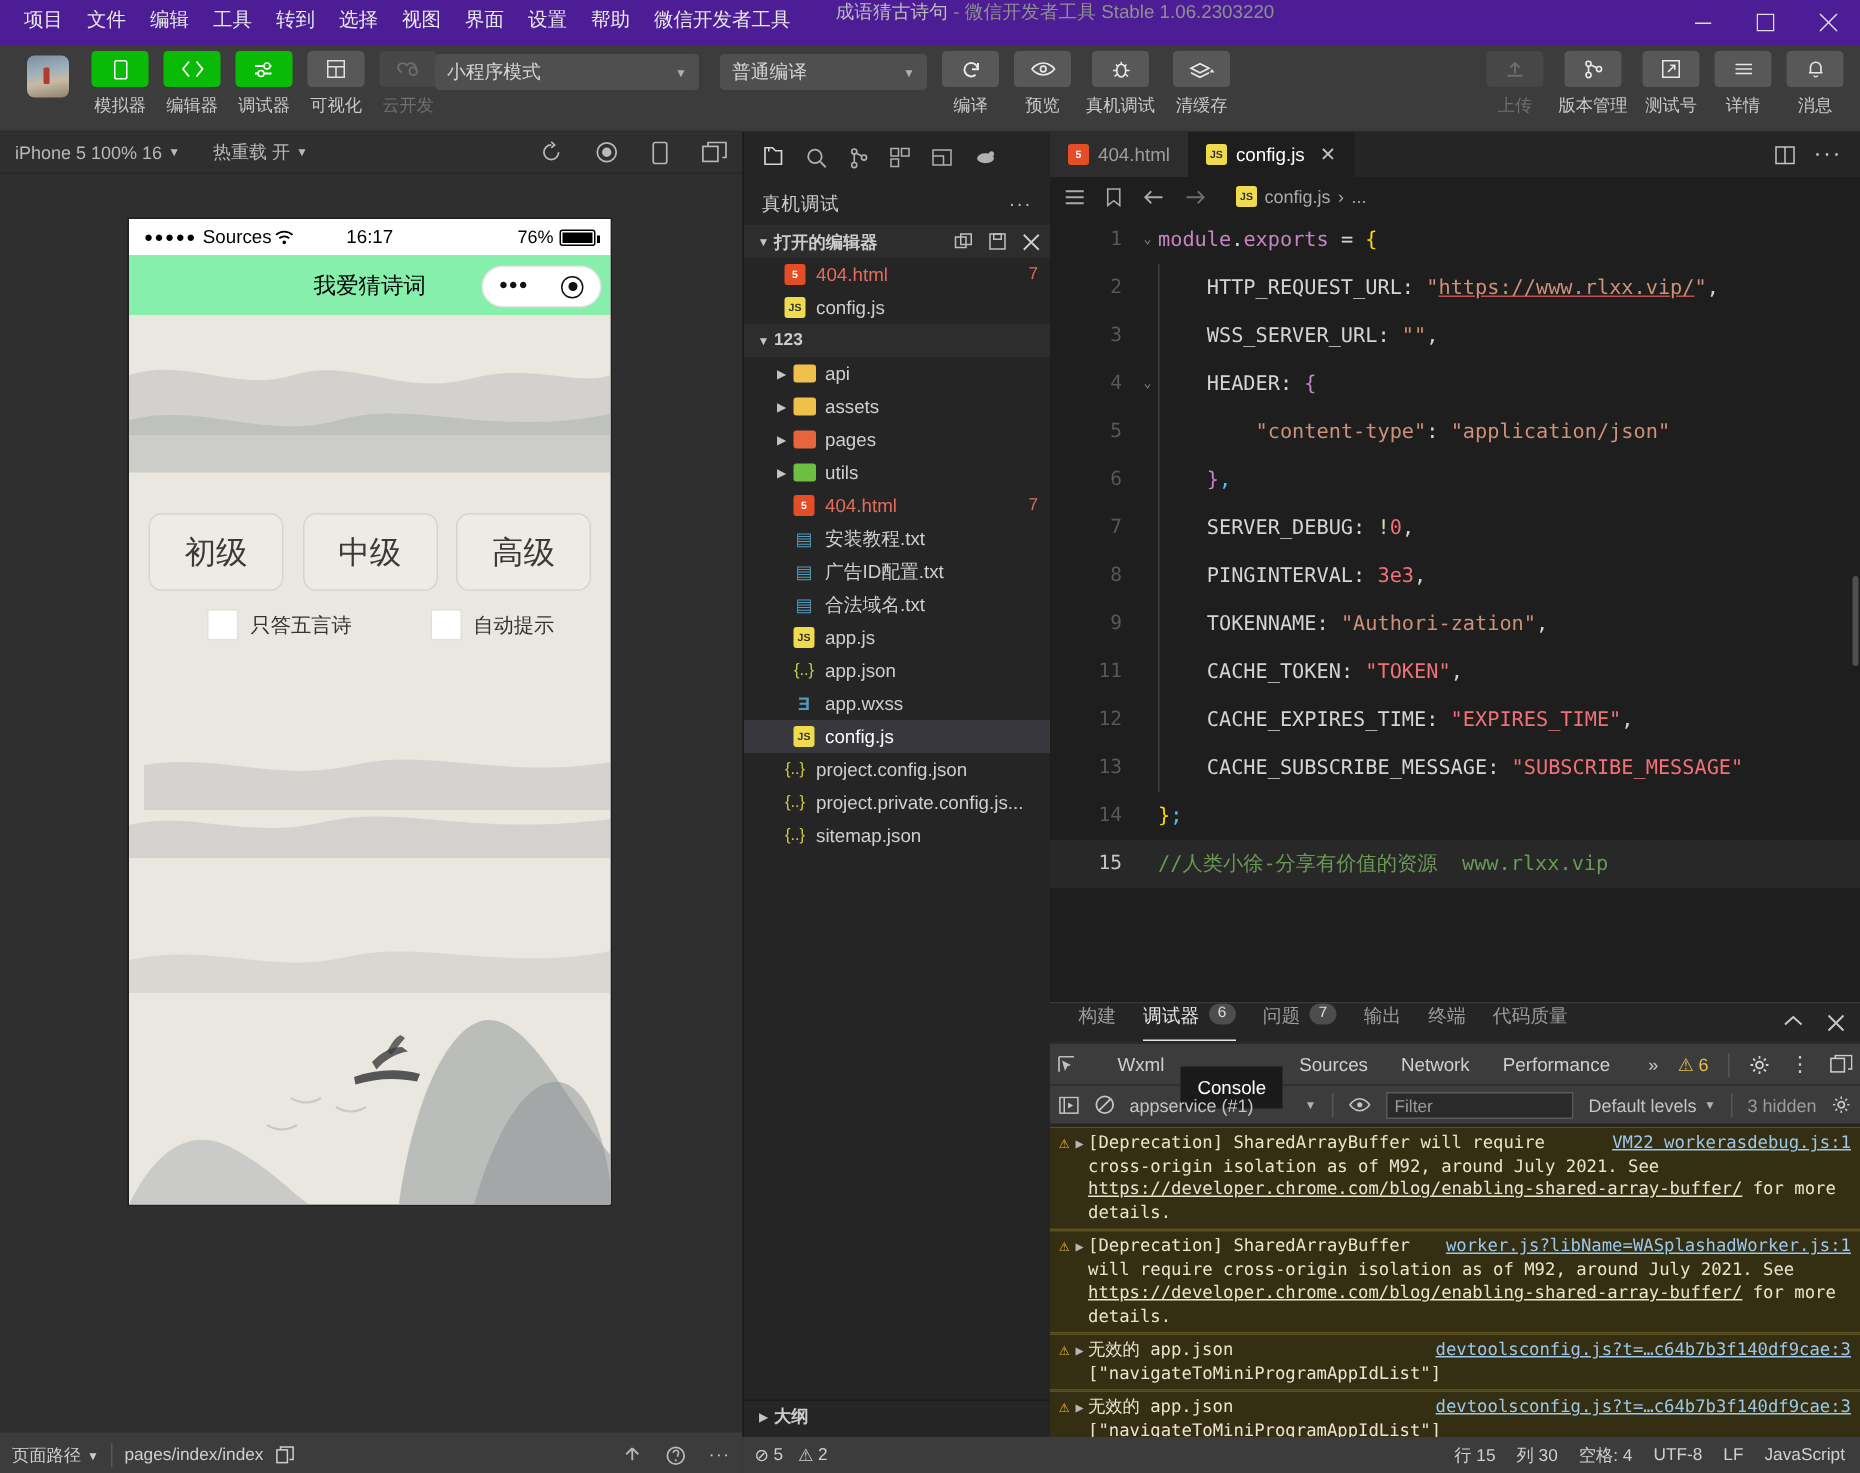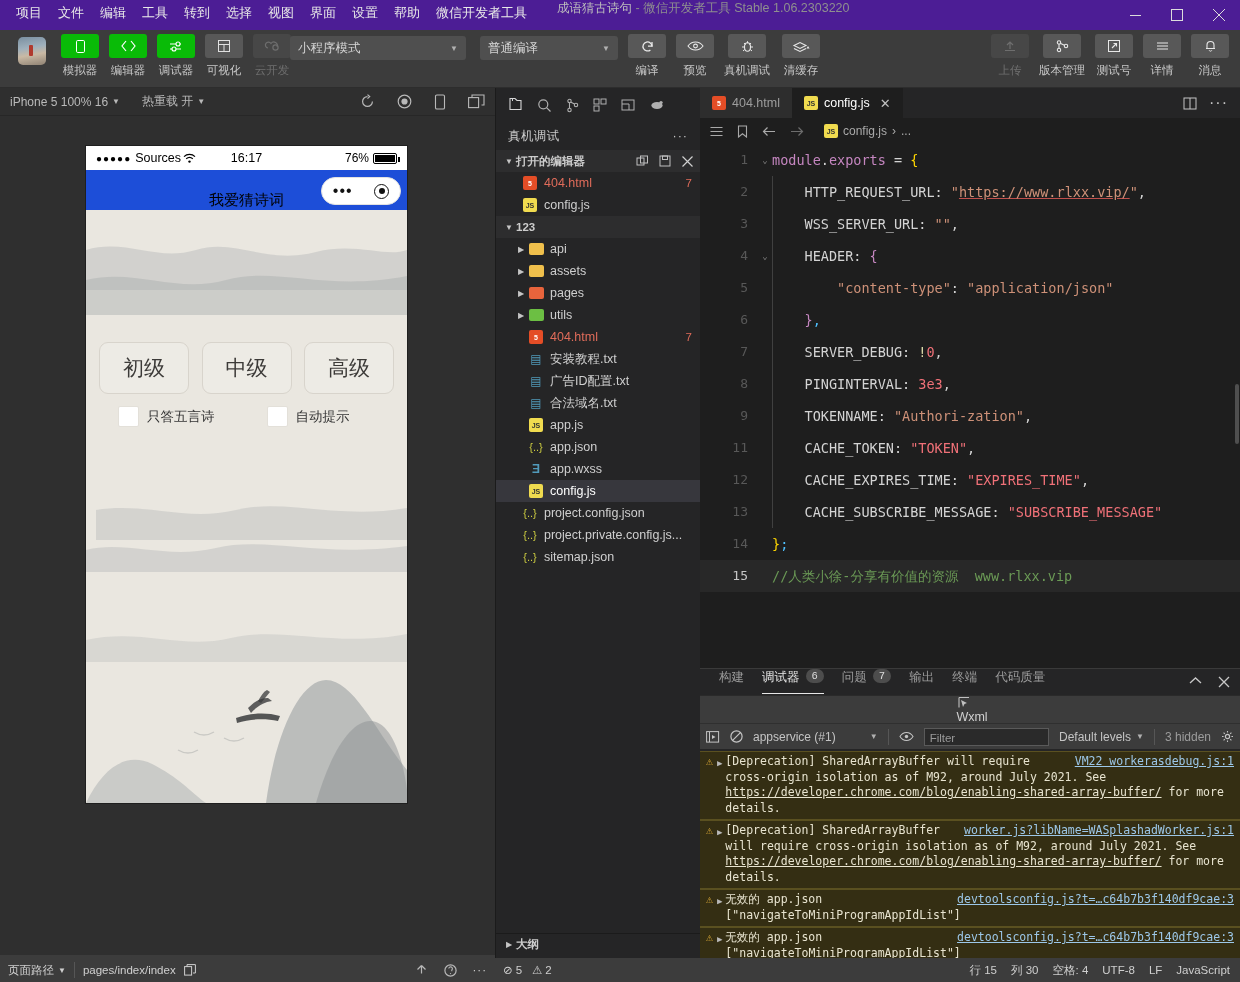--- a/index.html
+++ b/index.html
@@ -100,22 +100,22 @@
   .batt {
     width: 24px; height: 11px; border: 1px solid #000; border-radius: 2px;
     position: relative; background: #000; background-clip: content-box;
     padding: 1px;
   }
   .batt:after {
     content: ''; position: absolute; right: -4px; top: 3px;
     width: 2px; height: 5px; background: #000;
   }
   .ph-nav {
-    height: 40px; position: relative; display: flex; align-items: flex-end;
-    justify-content: center; background: #1d4ed8;
+    height: 40px; position: relative; display: flex; align-items: center;
+    justify-content: center; background: #86efac;
   }
   .ph-nav-title { font-size: 15px; color: #000; }
   .capsule {
     position: absolute; right: 6px; top: 7px; width: 80px; height: 28px;
     border: 1px solid #e2e2e2; border-radius: 14px; display: flex;
     align-items: center; justify-content: space-around; background: #fff;
   }
   .capsule .dots { font-size: 16px; letter-spacing: 1px; line-height: 0; color:#111; }
   .capsule .target {
     width: 15px; height: 15px; border: 1.6px solid #111; border-radius: 50%;
@@ -140,21 +140,21 @@
     position: absolute; top: 132px; left: 13px; right: 13px;
     display: flex; justify-content: space-between;
   }
   .level-btn {
     width: 90px; height: 52px; border: 1.5px solid #d8d4cc; border-radius: 9px;
     display: flex; align-items: center; justify-content: center;
     font-family: "Liberation Serif", "DejaVu Serif", serif;
     font-size: 21px; color: #3c3a38; background: rgba(255,255,255,0.16);
   }
   .opts {
-    position: absolute; top: 196px; left: 32px; right: 30px;
+    position: absolute; top: 196px; left: 52px; right: 30px;
     display: flex; align-items: center;
   }
   .opt { display: flex; align-items: center; gap: 8px; }
   .opt:nth-child(2) { margin-left: 52px; }
   .cbox {
     width: 21px; height: 21px; background: #fff; border: 1px solid #e3e0d9;
     border-radius: 2px;
   }
   .opt-label { font-size: 13.5px; color: #333; }
 
@@ -272,21 +272,21 @@
   .dbg-tab.active:after {
     content:''; position:absolute; left:9px; right:9px; bottom:1px; height:1px; background:#e7e7e7;
   }
   .pill {
     background: #4d4d4d; color: #dcdcdc; font-size: 10.5px; border-radius: 8px;
     padding: 1px 6px; line-height: 12px;
   }
   .dbg-tabs .r { margin-left: auto; display: flex; gap: 16px; color: #c8c8c8; }
   .dt-bar {
     height: 28px; display: flex; align-items: center; background: #3c3c3c;
-    border-top: 1px solid #2a2a2a; padding-left: 4px; flex-direction: column;
+    border-top: 1px solid #2a2a2a; padding-left: 4px;
   }
   .dt-bar .ins { width: 30px; text-align: center; color: #c0c0c0; }
   .dt-tab {
     padding: 0 11px; height: 28px; display: flex; align-items: center;
     font-size: 12.5px; color: #cfcfcf;
   }
   .dt-tab.active { background: #1a1a1a; color: #fff; margin-top: 30px; }
   .dt-bar .rr {
     margin-left: auto; display: flex; align-items: center; gap: 13px;
     padding-right: 5px; color: #cfcfcf; font-size: 12px;

